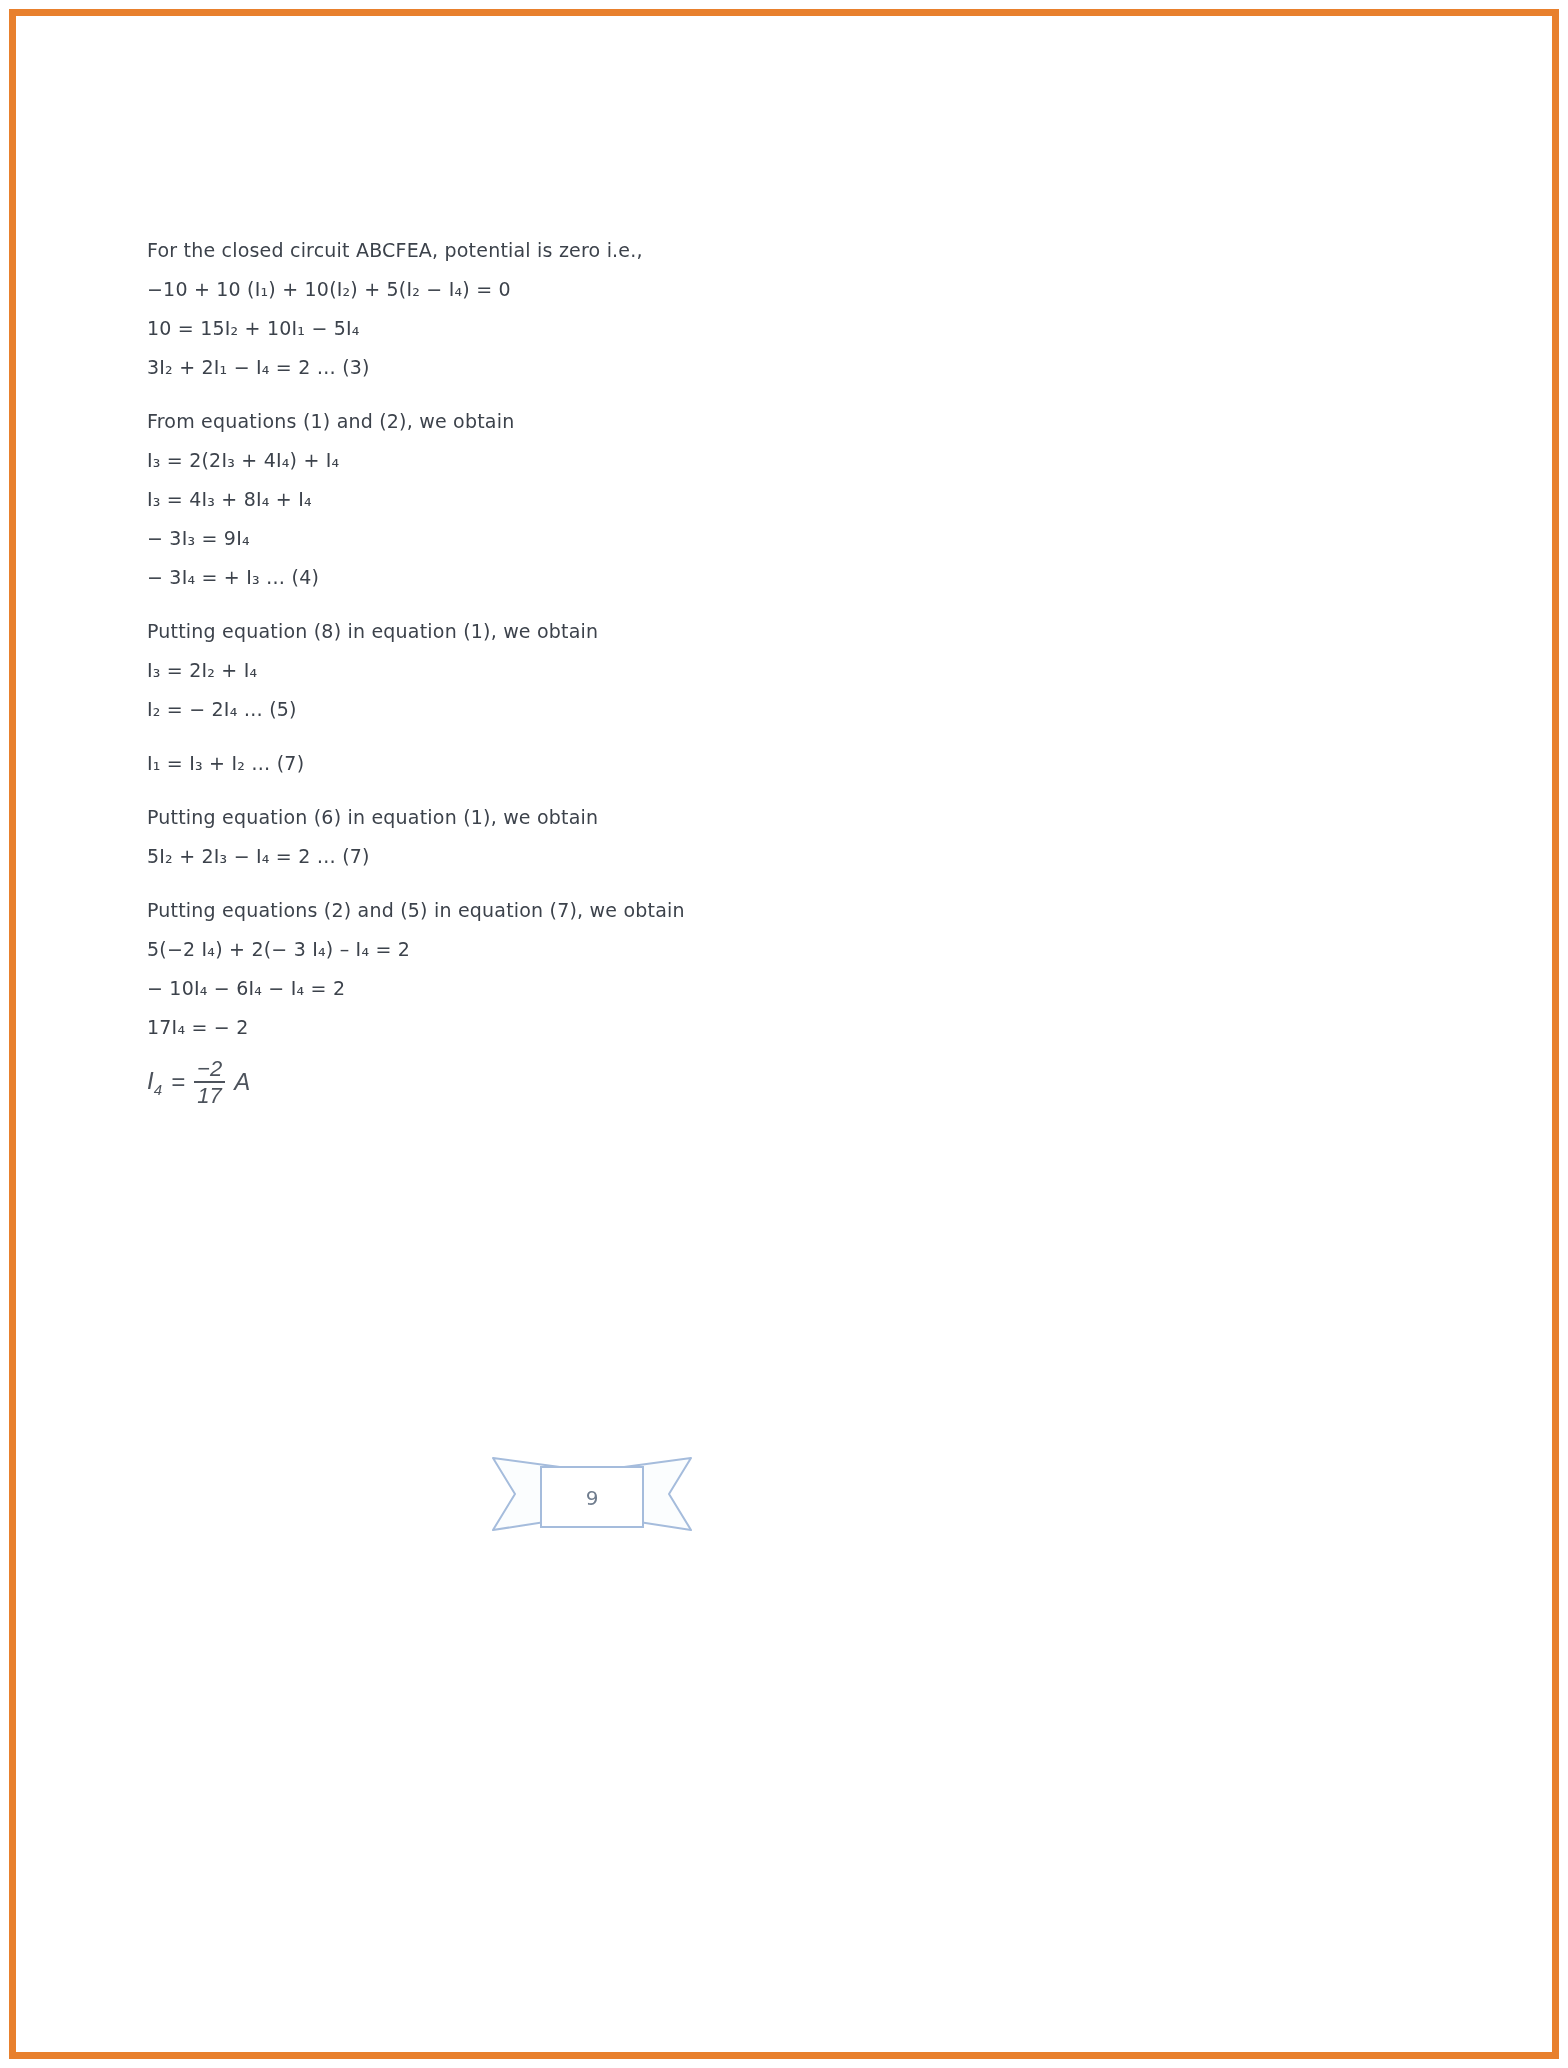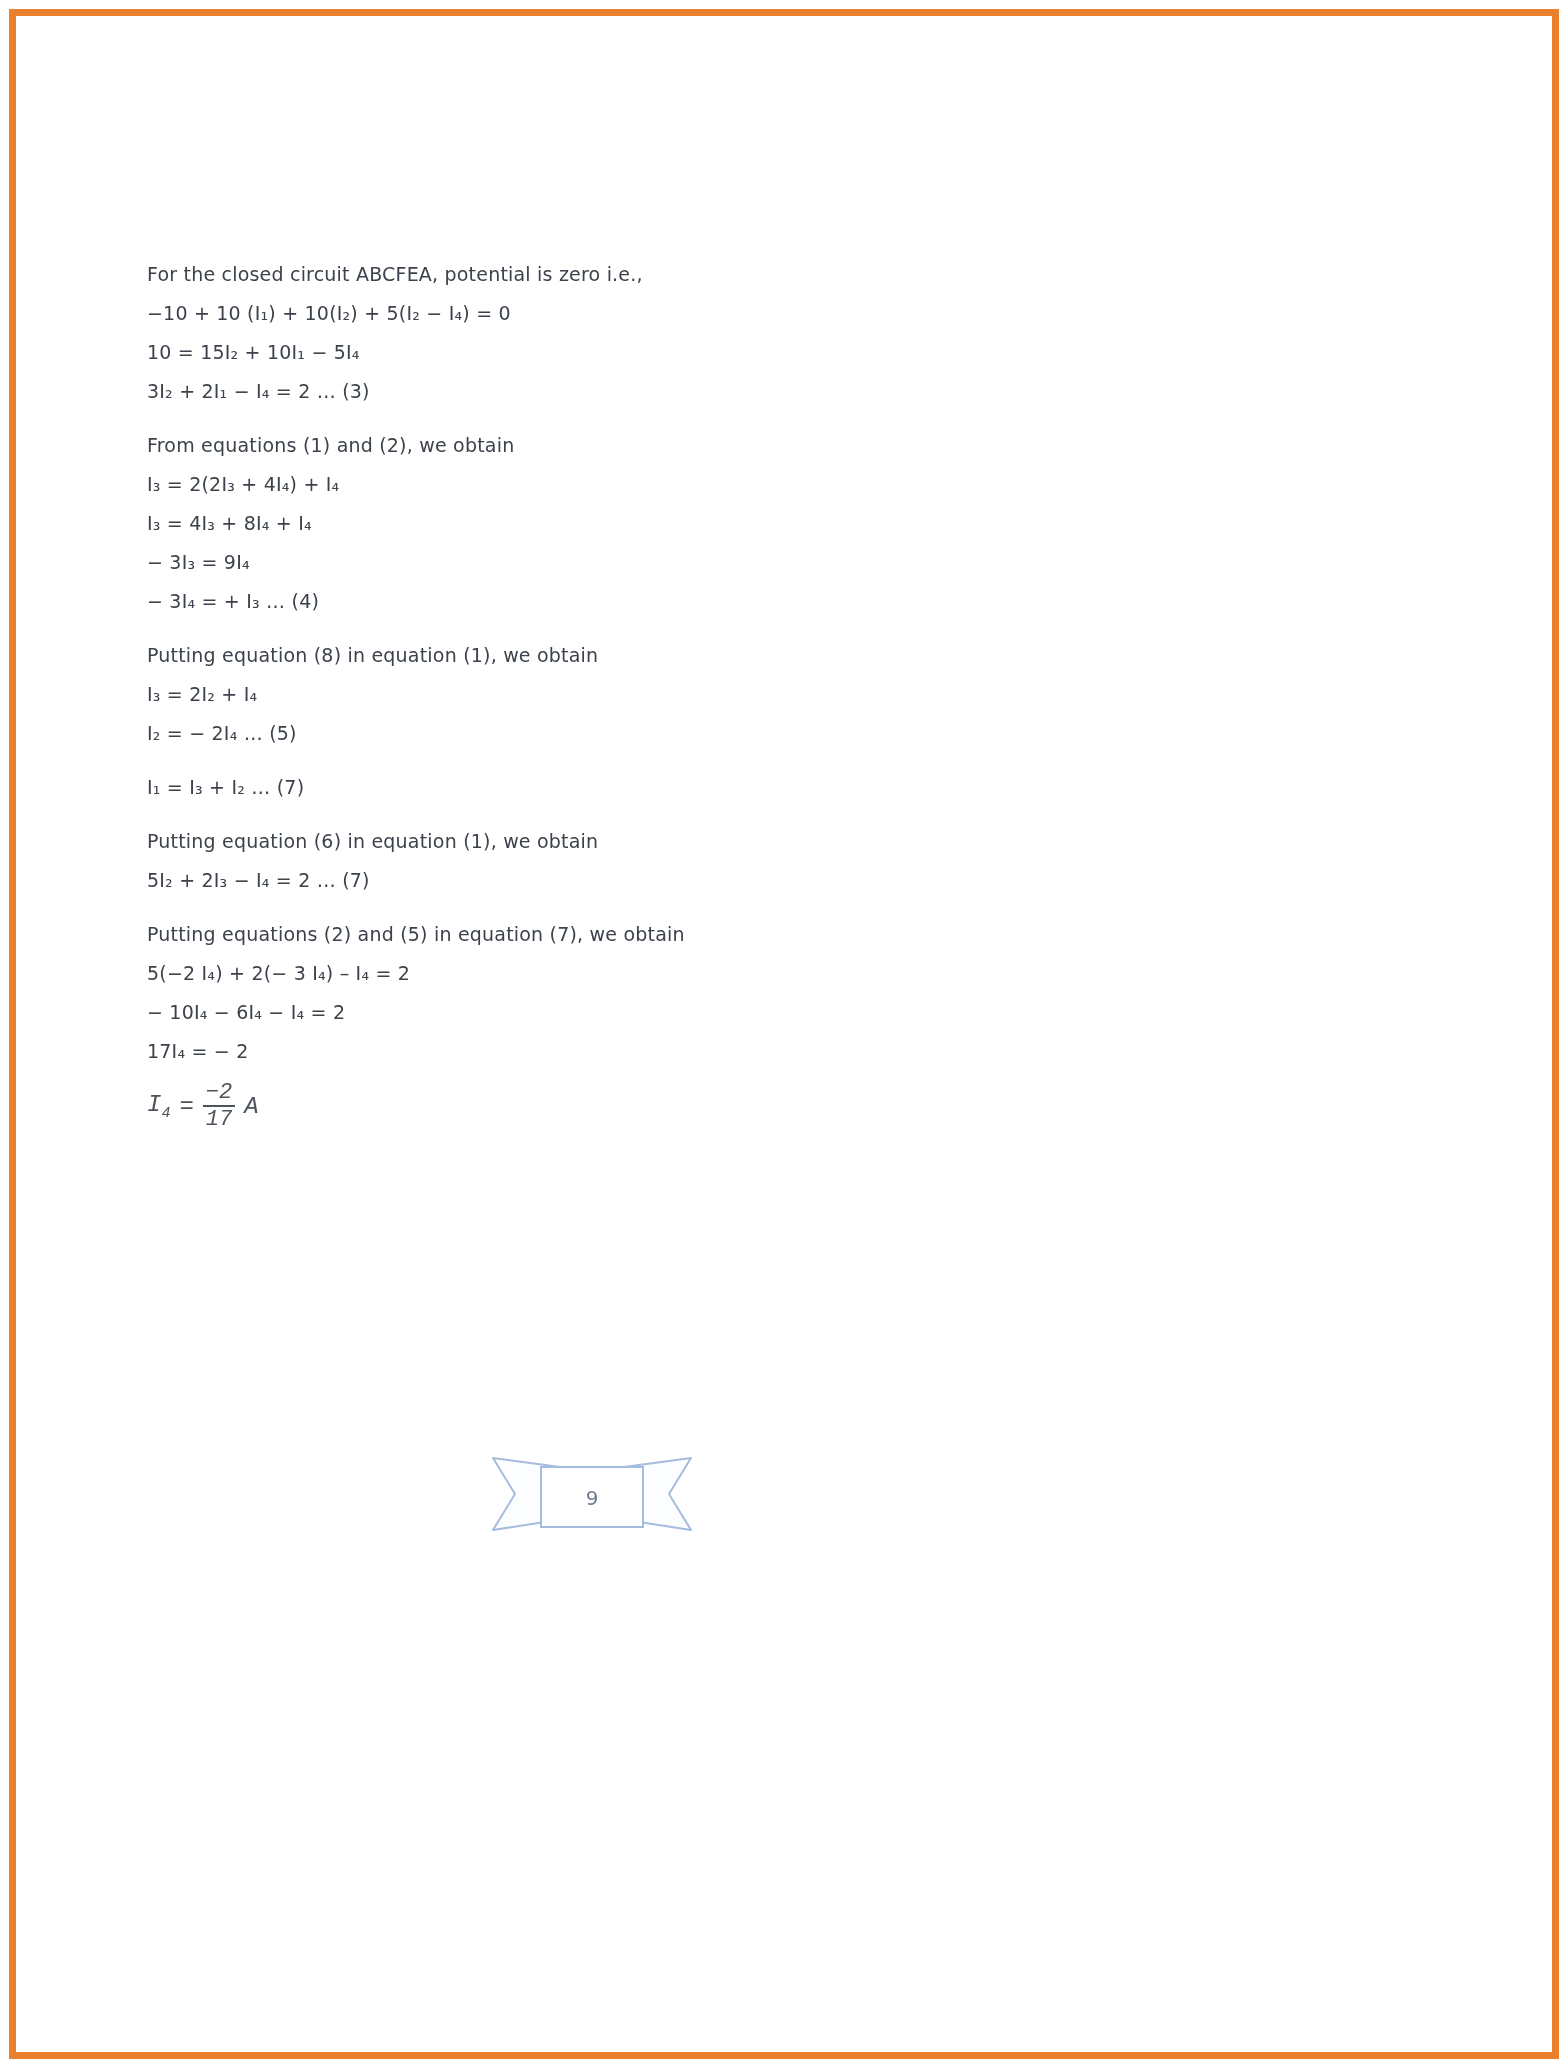--- a/index.html
+++ b/index.html
@@ -14,33 +14,33 @@
   body{
     width:1568px;height:2068px;position:relative;background:#ffffff;
     font-family:"DejaVu Sans","Liberation Sans",sans-serif;
     color:var(--text);overflow:hidden;
   }
   .frame{
     position:absolute;inset:9px;border:7px solid var(--border-orange);
     pointer-events:none;
   }
   .content{
-    position:absolute;left:147px;top:264px;width:1200px;
+    position:absolute;left:147px;top:240px;width:1200px;
   }
   .block + .block{margin-top:34px;}
   .line{
     margin:0 0 19px 0;
     font-size:19px;line-height:20px;
     letter-spacing:0.2px;
     white-space:pre;
   }
   .formula{
     margin-top:12px;
     display:flex;align-items:center;gap:9px;
-    font-family:Liberation Mono, monospace;
+    font-family:Liberation Sans, sans-serif;
     font-style:italic;font-size:24px;color:var(--formula-text);
   }
   .formula sub{font-size:15px;}
   .frac{
     display:inline-flex;flex-direction:column;align-items:center;
     font-size:22px;line-height:1.15;
   }
   .frac .den{border-top:2px solid var(--formula-text);padding:0 3px;}
   .frac .num{padding:0 3px;}
   .ribbon{

